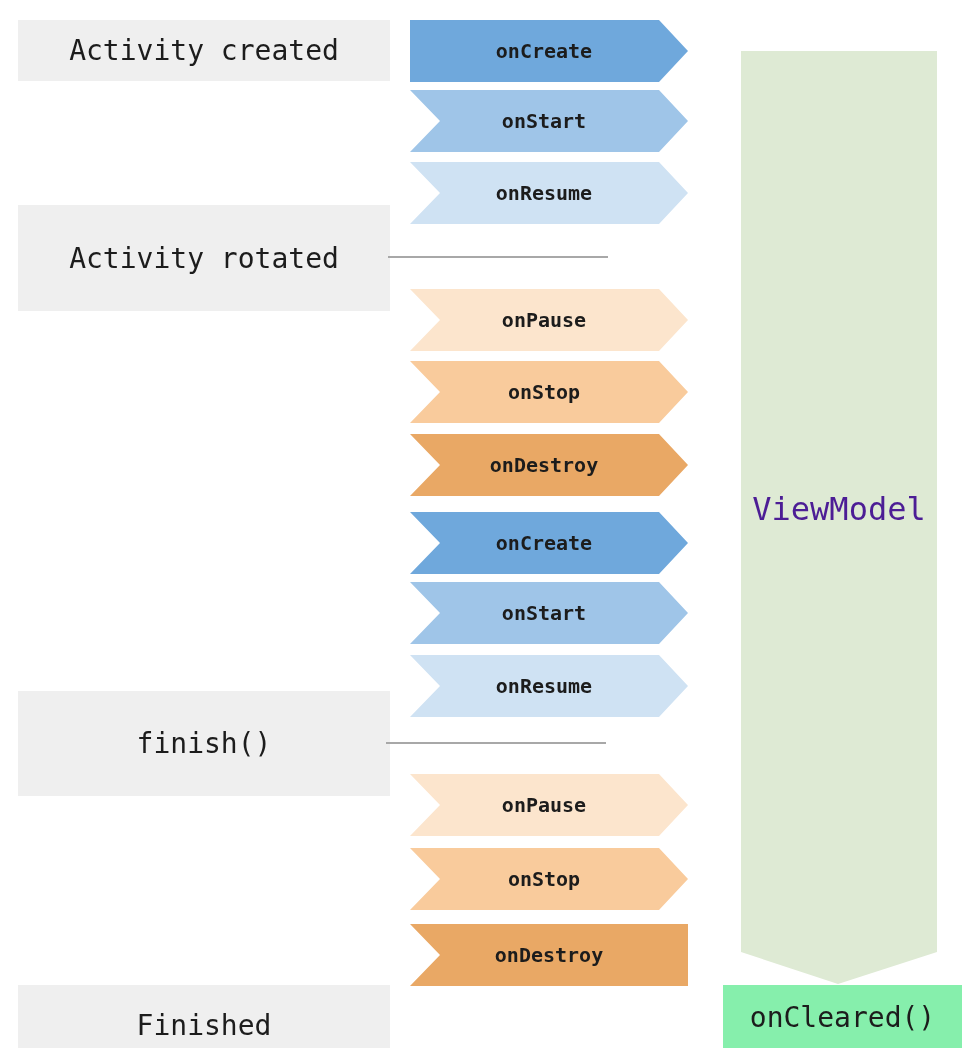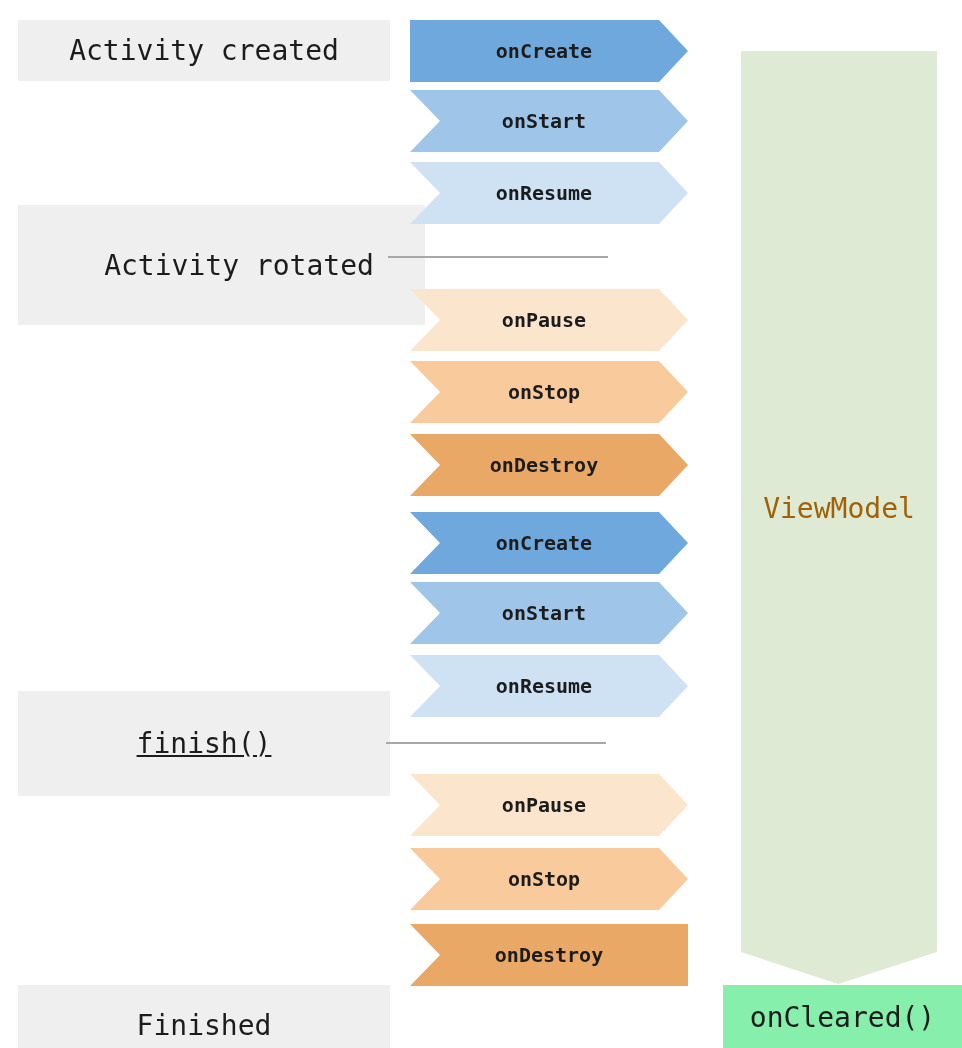--- a/index.html
+++ b/index.html
@@ -6,43 +6,43 @@
   .canvas{
     position:relative;width:962px;height:1048px;background:#ffffff;overflow:hidden;
     font-family:"DejaVu Sans Mono","Liberation Mono",monospace;color:#1c1c1c;margin-top:12px;
   }
   .stage{
     position:absolute;left:18px;width:372px;background:#efefef;
     display:flex;align-items:center;justify-content:center;
     font-size:28px;letter-spacing:0px;
   }
   .stage-1{top:8px;height:61px;}
-  .stage-2{top:193px;height:120px;padding-left:35px;}
-  .stage-3{top:679px;height:105px;text-decoration:underline;}
+  .stage-2{top:193px;height:106px;}
+  .stage-3{top:679px;height:105px;}
   .stage-4{top:973px;height:80px;}
   .connector{
     position:absolute;height:2px;background:#a8a8a8;
   }
   .connector-1{left:388px;top:244px;width:220px;}
   .connector-2{left:386px;top:730px;width:220px;}
   .chev{
     position:absolute;left:410px;width:278px;height:62px;
     display:flex;align-items:center;justify-content:center;
     font-size:20px;padding-right:10px;box-sizing:border-box;font-weight:bold;
   }
   .chev.tip-notch{clip-path:polygon(0 0,249px 0,100% 50%,249px 100%,0 100%,30px 50%);}
   .chev.tip-flat-left{clip-path:polygon(0 0,249px 0,100% 50%,249px 100%,0 100%);}
   .chev.flat-right-notch{clip-path:polygon(0 0,100% 0,100% 100%,0 100%,30px 50%);padding-right:0;}
   .scope-arrow{
     position:absolute;left:741px;top:39px;width:196px;height:933px;
     clip-path:polygon(0 0,100% 0,100% 901px,97px 100%,0 901px);
   }
   .scope-label{
     position:absolute;left:0;top:440px;width:100%;
-    text-align:center;font-size:28px;line-height:36px;color:#a16207;
+    text-align:center;font-size:32px;line-height:36px;color:#4c1d95;
   }
   .oncleared{
     position:absolute;left:723px;top:973px;width:239px;height:64px;
     display:flex;align-items:center;justify-content:center;font-size:28px;
   }
 </style>
 </head>
 <body>
 
 <div class="canvas">

